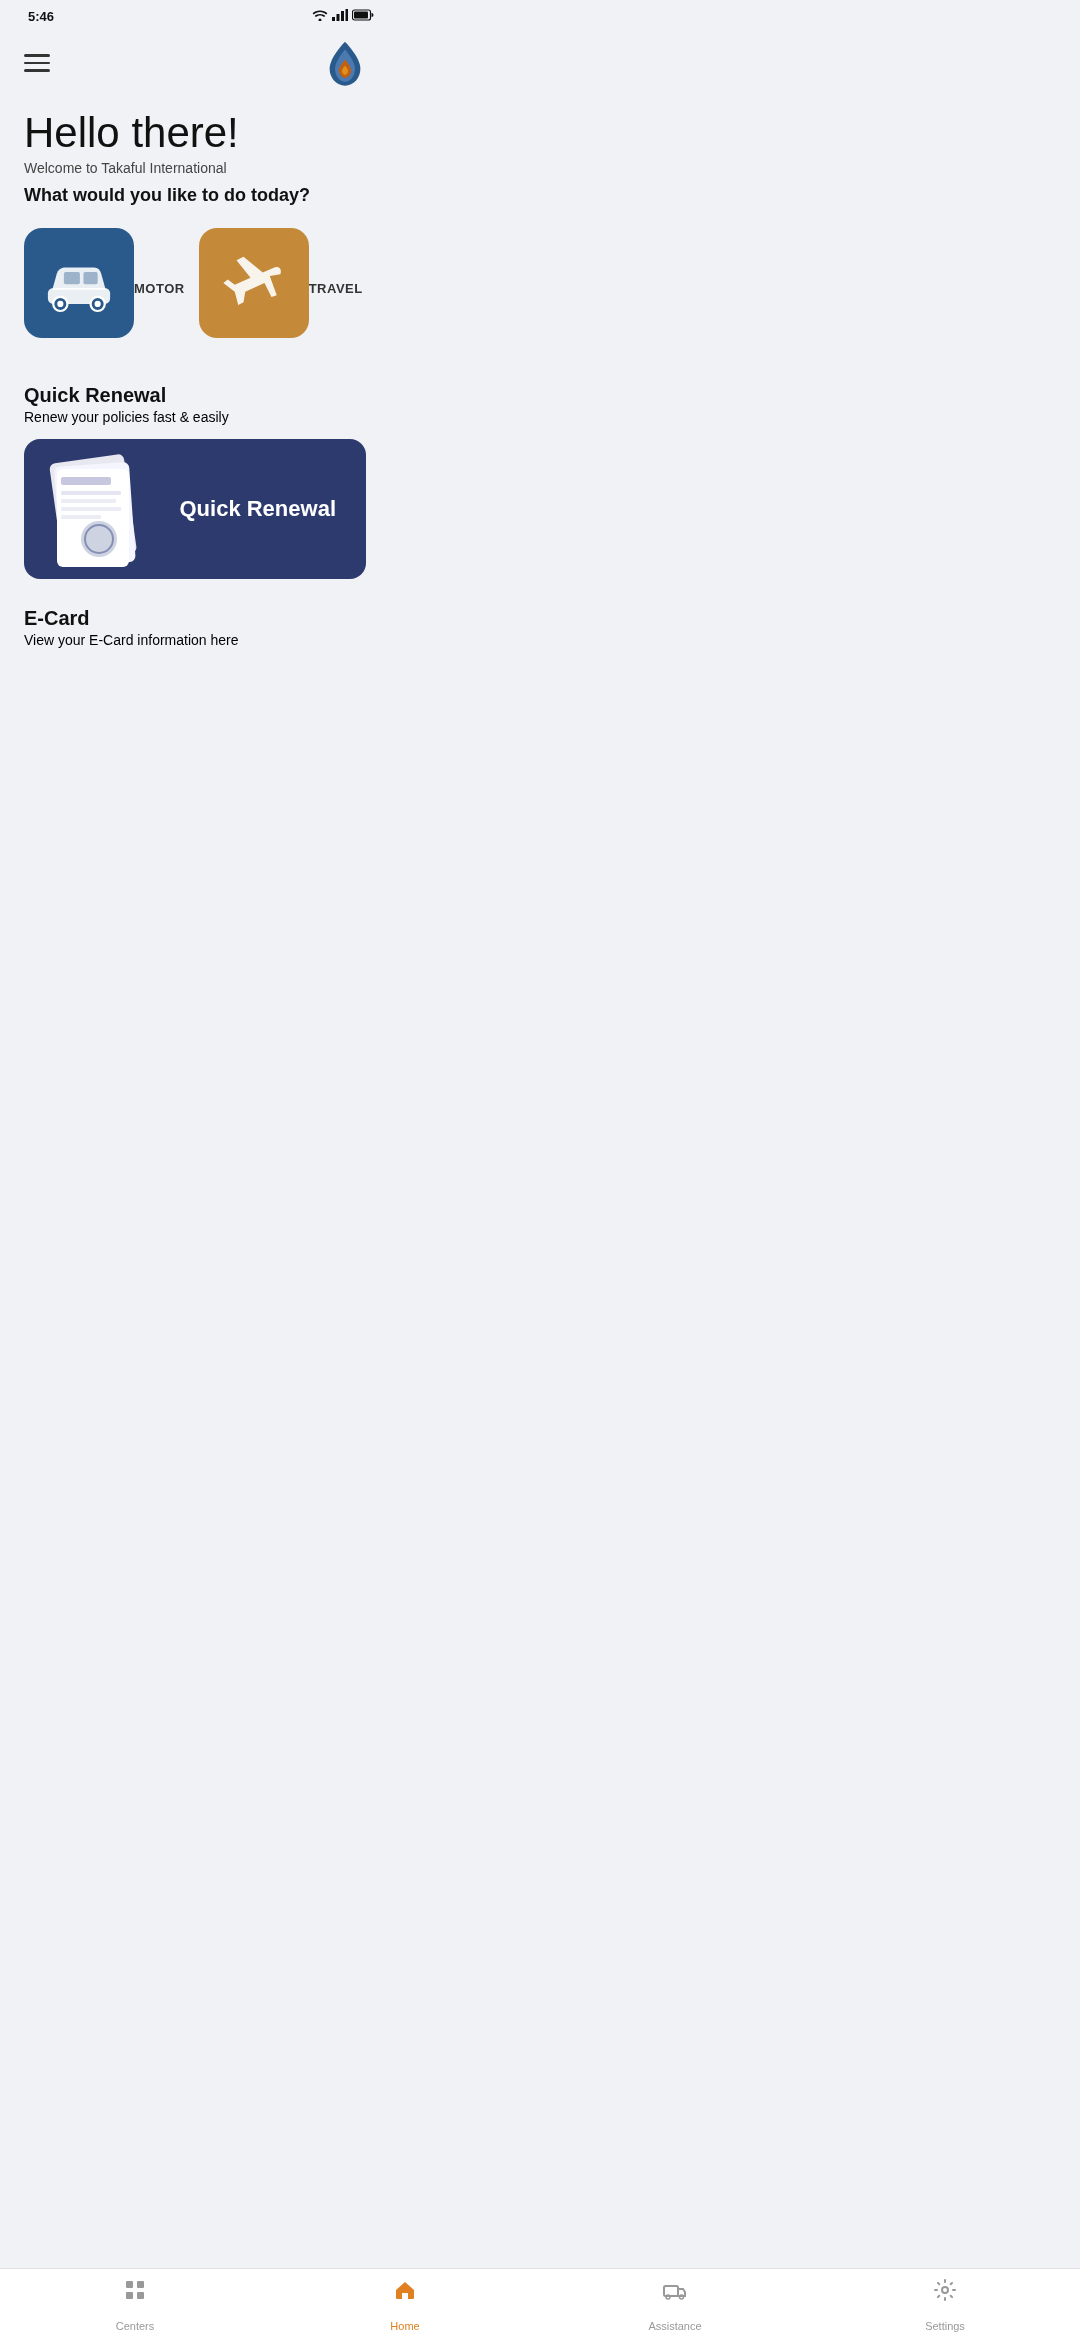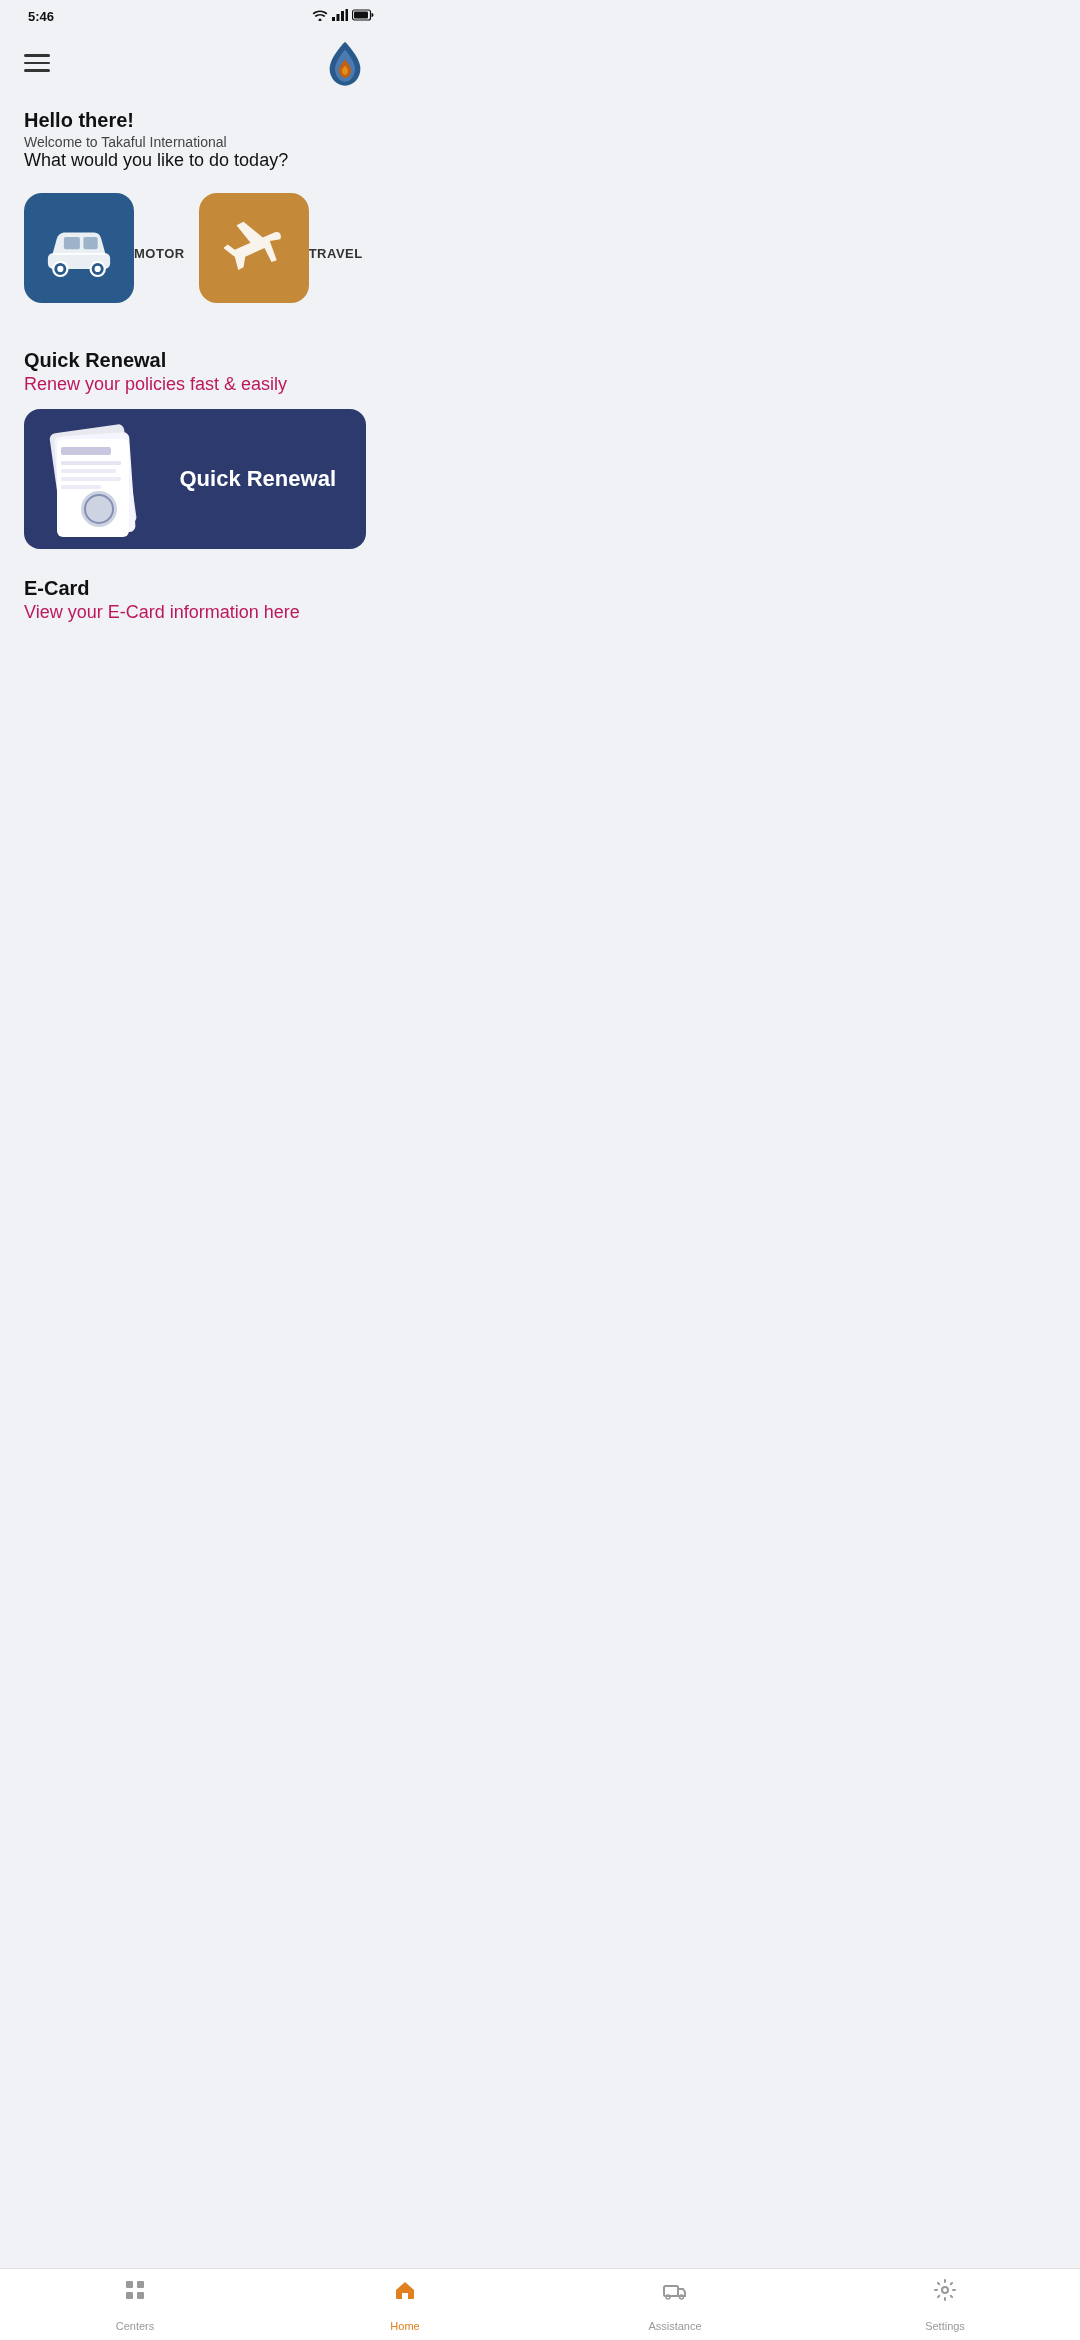--- a/index.html
+++ b/index.html
@@ -73,35 +73,35 @@
 
     
     .main-content {
       padding: 10px 24px 100px;
     }
 
     .greeting-section {
       margin-bottom: 22px;
     }
     .greeting-title {
-      font-size: 20px;
-      font-weight: 700;
+      font-size: 42px;
+      font-weight: 400;
       color: #111;
       line-height: 1.2;
     }
     .greeting-subtitle {
       font-size: 14px;
       color: #444;
       margin-top: 2px;
     }
     .action-prompt {
       font-size: 18px;
-      font-weight: 400;
+      font-weight: 700;
       color: #111;
-      margin-top: 0;
+      margin-top: 9px;
     }
 
     
     .products-scroll {
       display: flex;
       gap: 14px;
       margin: 16px 0 28px;
       overflow-x: auto;
       padding-bottom: 8px;
       scrollbar-width: none;
@@ -156,22 +156,22 @@
     
     .section-header {
       margin-bottom: 14px;
     }
     .section-title {
       font-size: 20px;
       font-weight: 700;
       color: #111;
     }
     .section-desc {
-      font-size: 18px;
-      color: #be185d;
+      font-size: 14px;
+      color: #000000;
       margin-top: 2px;
     }
 
     .renewal-card {
       background: #2d3a6e;
       border-radius: 16px;
       height: 140px;
       display: flex;
       align-items: center;
       justify-content: space-between;

